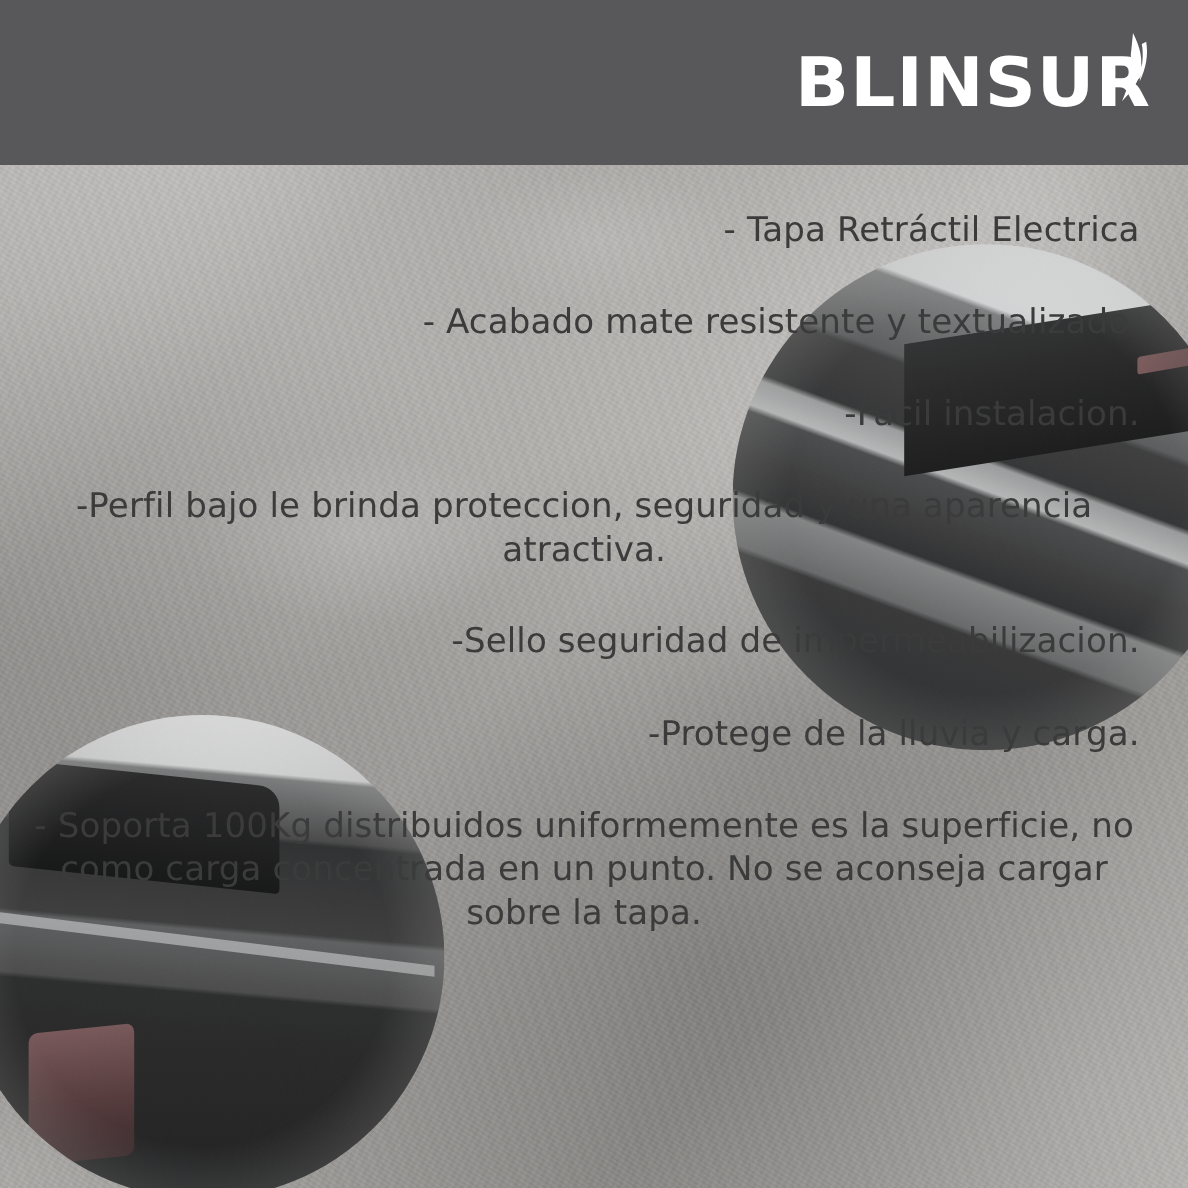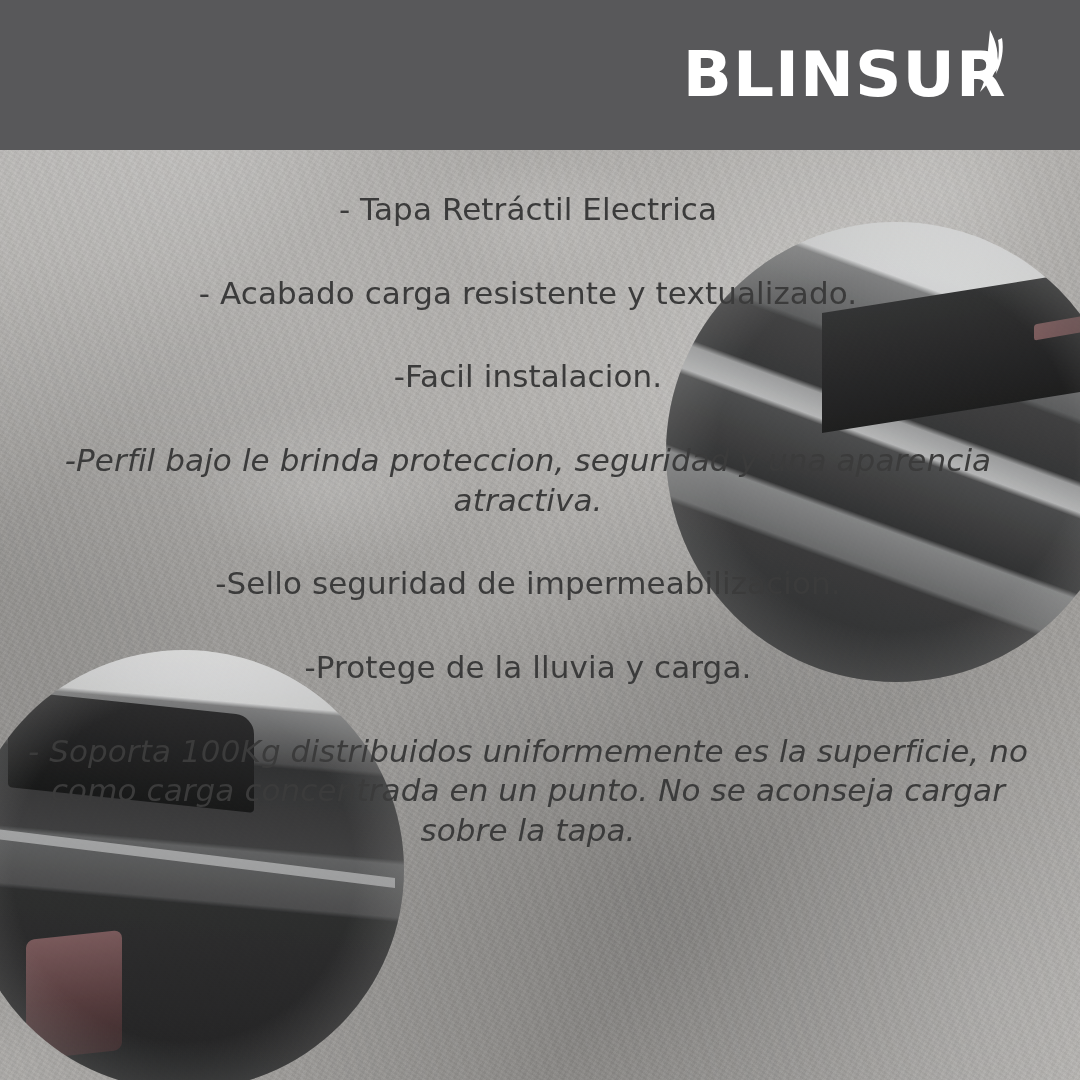--- a/index.html
+++ b/index.html
@@ -54,21 +54,21 @@
 
   
   .header {
     position: absolute;
     top: 0; left: 0; right: 0;
     height: 150px;
     background: #58585a;
     display: flex;
     align-items: center;
     justify-content: flex-end;
-    padding-right: 80px;
+    padding-right: 40px;
     box-sizing: border-box;
     z-index: 6;
   }
   .brand {
     position: relative;
     display: flex;
     align-items: center;
   }
   .brand-text {
     font-family: "DejaVu Sans", sans-serif;
@@ -182,33 +182,33 @@
   .copy {
     position: absolute;
     left: 0; right: 0;
     top: 150px;
     bottom: 0;
     z-index: 4;
     padding: 40px 44px 0 20px;
     box-sizing: border-box;
     display: flex;
     flex-direction: column;
-    align-items: center;
+    align-items: flex-end;
   }
   .line {
     text-align: center;
     color: #3b3b3b;
     font-family: "DejaVu Sans", sans-serif;
     font-size: 31px;
     line-height: 1.28;
     margin: 0 0 44px 0;
     max-width: 1000px;
     letter-spacing: .1px;
   }
-  .line.wide { max-width: 1010px; font-style: italic; }
+  .line.wide { max-width: 1010px; }
   .line.last { margin-bottom: 0; }
 </style>
 </head>
 <body>
 
 <div class="poster">
 
   <div class="bg-base"></div>
   <div class="bg-noise"></div>
   <div class="bg-blotch"></div>
@@ -235,21 +235,21 @@
       <span class="brand-text">BLINSUR</span>
       <svg class="brand-swoosh" viewBox="0 0 60 70">
         <path d="M44 2 C50 14, 54 26, 50 40 C48 48, 42 56, 34 64 C40 50, 44 36, 42 22 Z" fill="#ffffff"></path>
         <path d="M56 10 C58 22, 56 34, 50 46 C52 34, 54 22, 52 12 Z" fill="#ffffff"></path>
       </svg>
     </div>
   </div>
 
   <div class="copy">
     <p class="line">- Tapa Retráctil Electrica</p>
-    <p class="line">- Acabado carga resistente y textualizado.</p>
+    <p class="line">- Acabado mate resistente y textualizado.</p>
     <p class="line">-Facil instalacion.</p>
     <p class="line wide">-Perfil bajo le brinda proteccion, seguridad y una aparencia atractiva.</p>
     <p class="line">-Sello seguridad de impermeabilizacion.</p>
     <p class="line">-Protege de la lluvia y carga.</p>
     <p class="line wide last">- Soporta 100Kg distribuidos uniformemente es la superficie, no como carga concentrada en un punto. No se aconseja cargar sobre la tapa.</p>
   </div>
 
 </div>
 
 </body></html>

